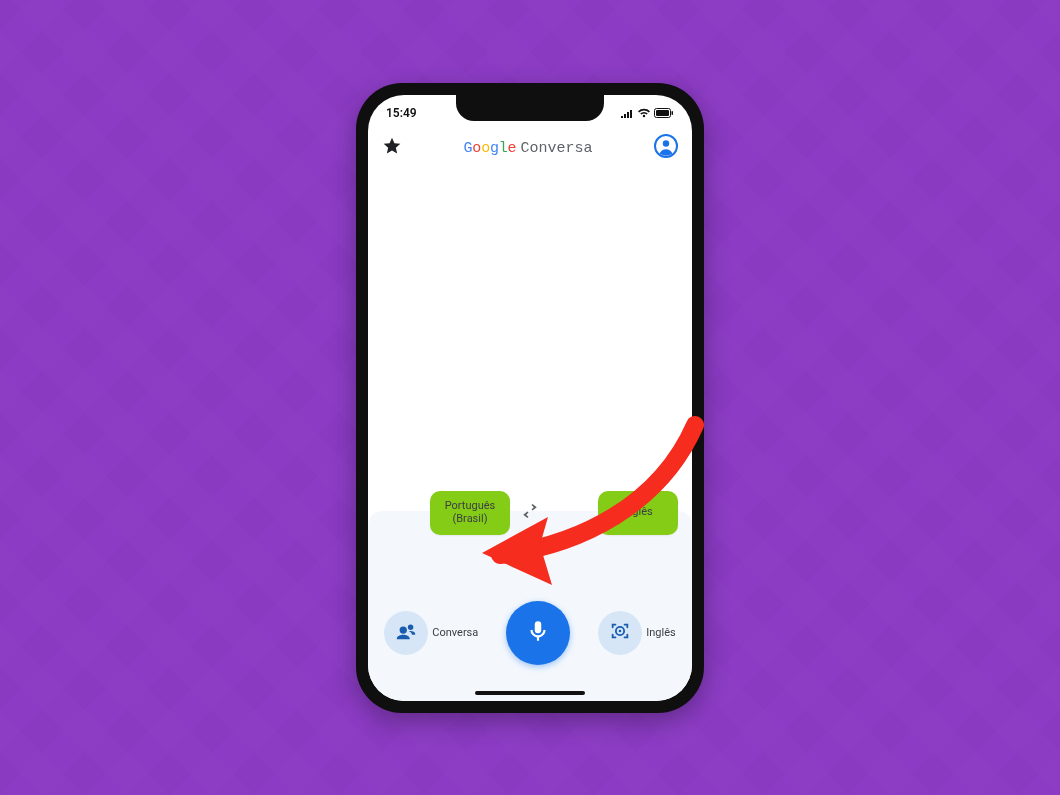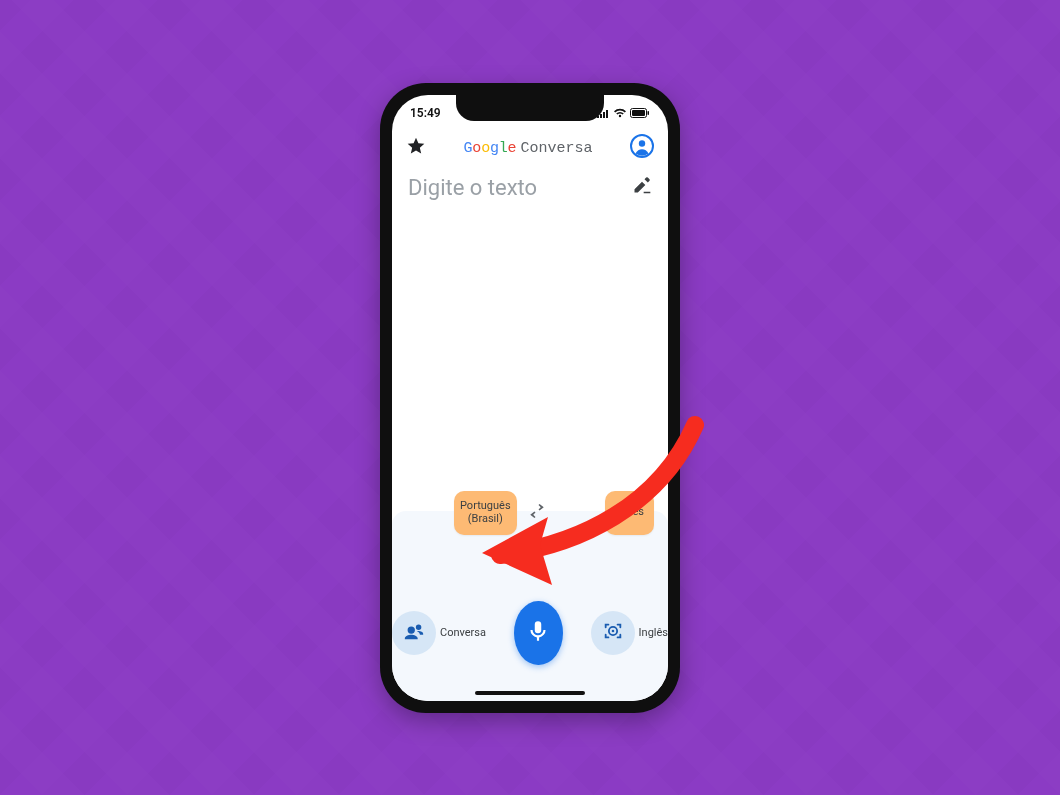--- a/index.html
+++ b/index.html
@@ -23,21 +23,21 @@
         repeating-linear-gradient(-45deg,
           rgba(0,0,0,0.0) 0 30px,
           rgba(0,0,0,0.08) 30px 60px);
     }
 
     .phone {
       position: absolute;
       left: 50%;
       top: 50%;
       transform: translate(-50%, -50%);
-      width: 300px;
+      width: 348px;
       height: 630px;
       background: #0f0f0f;
       border-radius: 46px;
       padding: 12px;
       box-shadow: 0 8px 24px rgba(0,0,0,0.3);
     }
     .phone-inner {
       width: 100%;
       height: 100%;
       background: #ffffff;
@@ -121,21 +121,21 @@
       position: absolute;
       top: -20px;
       left: 14px; right: 14px;
       height: 44px;
       display: flex;
       align-items: stretch;
       gap: 0;
     }
     .lang-pill {
       flex: 1;
-      background: #fdba74;
+      background: #84cc16;
       border-radius: 10px;
       display: flex;
       align-items: center;
       justify-content: center;
       font-size: 11px;
       line-height: 1.15;
       color: #3c4043;
       text-align: center;
       box-shadow: 0 1px 2px rgba(0,0,0,0.06);
       padding: 4px 6px;
@@ -247,29 +247,20 @@
       </div>
       <span>
         <svg width="24" height="24" viewBox="0 0 24 24">
             <circle cx="12" cy="12" r="11" fill="none" stroke="#1a73e8" stroke-width="2"></circle>
             <circle cx="12" cy="9.5" r="3.2" fill="#1a73e8"></circle>
             <path fill="#1a73e8" d="M5.5 19.5c1.3-2.9 3.9-4.3 6.5-4.3s5.2 1.4 6.5 4.3a10.9 10.9 0 01-13 0z"></path>
           </svg>
       </span>
     </div>
 
-    <div class="text-area">
-      <span class="placeholder-text">Digite o texto</span>
-      <span>
-        <svg width="20" height="20" viewBox="0 0 24 24">
-            <path fill="#3c4043" d="M3 17l9-9 4 4-9 9H3v-4zm18-10l-2 2-4-4 2-2a1.5 1.5 0 012 0l2 2a1.5 1.5 0 010 2z"></path>
-            <path fill="#3c4043" d="M14 20h8v2h-8z"></path>
-          </svg>
-      </span>
-    </div>
 
     <div class="bottom-section">
 
       <div class="lang-row">
         <div class="lang-pill">
           <span>Português (Brasil)</span>
         </div>
         <div class="swap-btn">
           <span>
             <svg width="18" height="18" viewBox="0 0 24 24">

